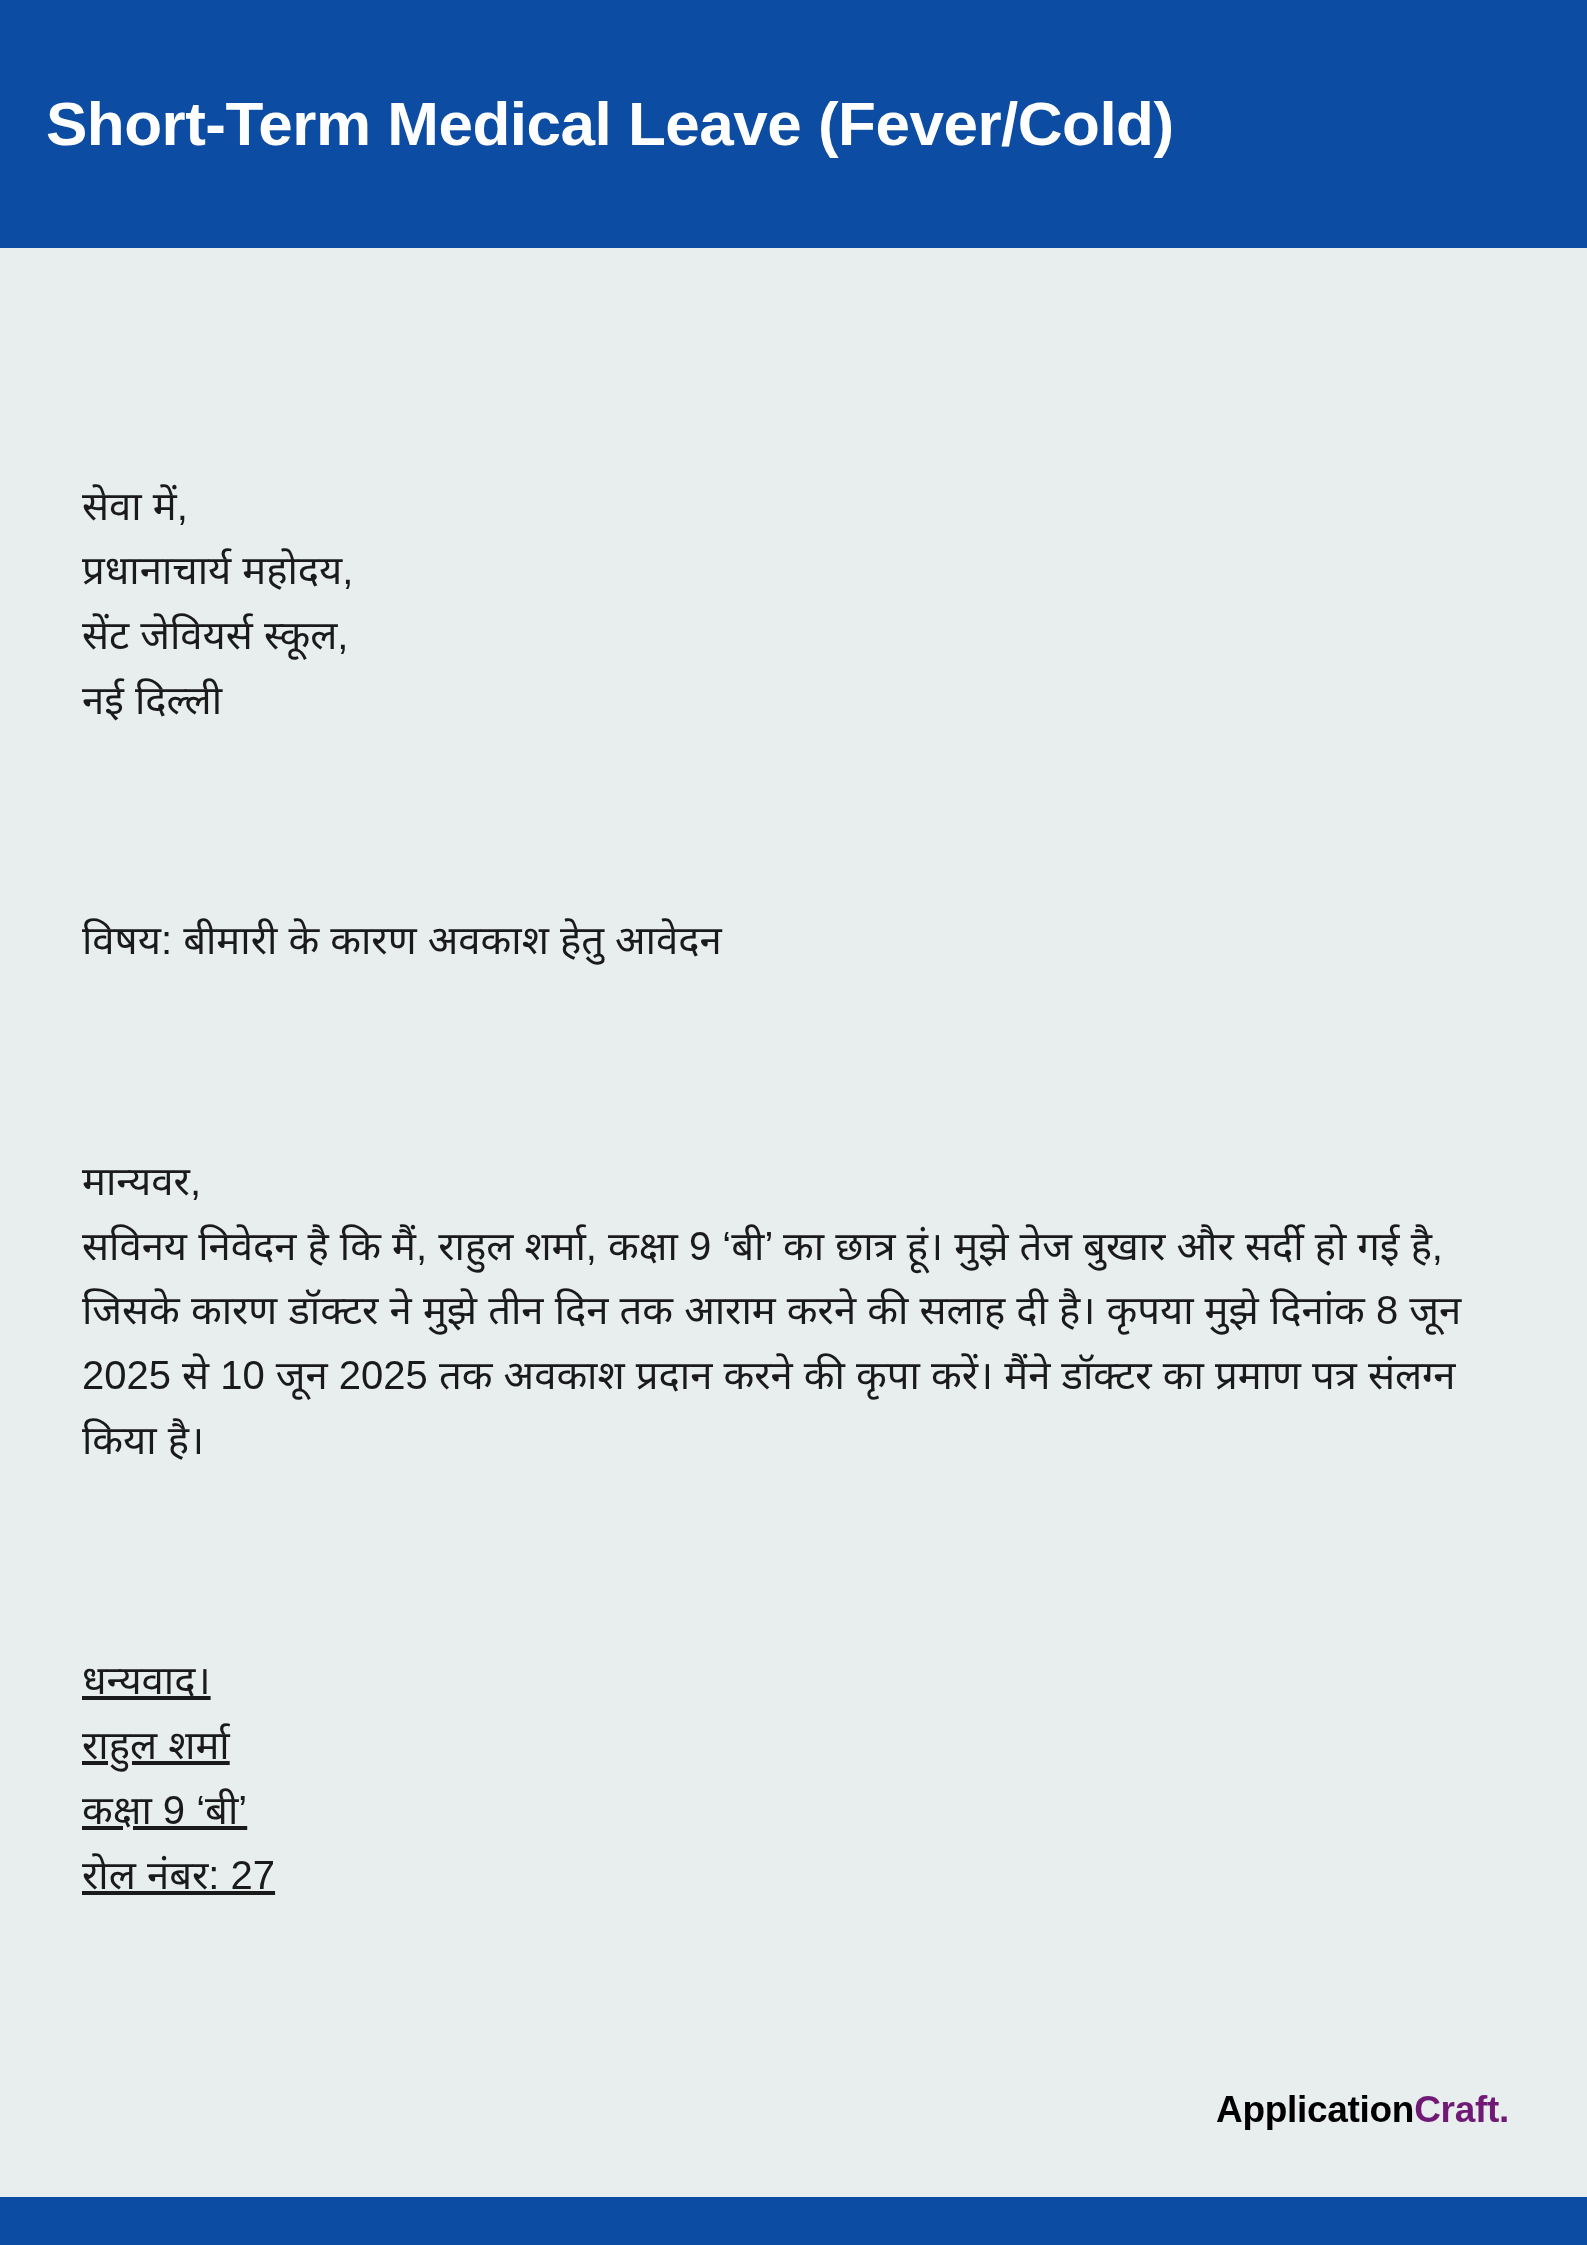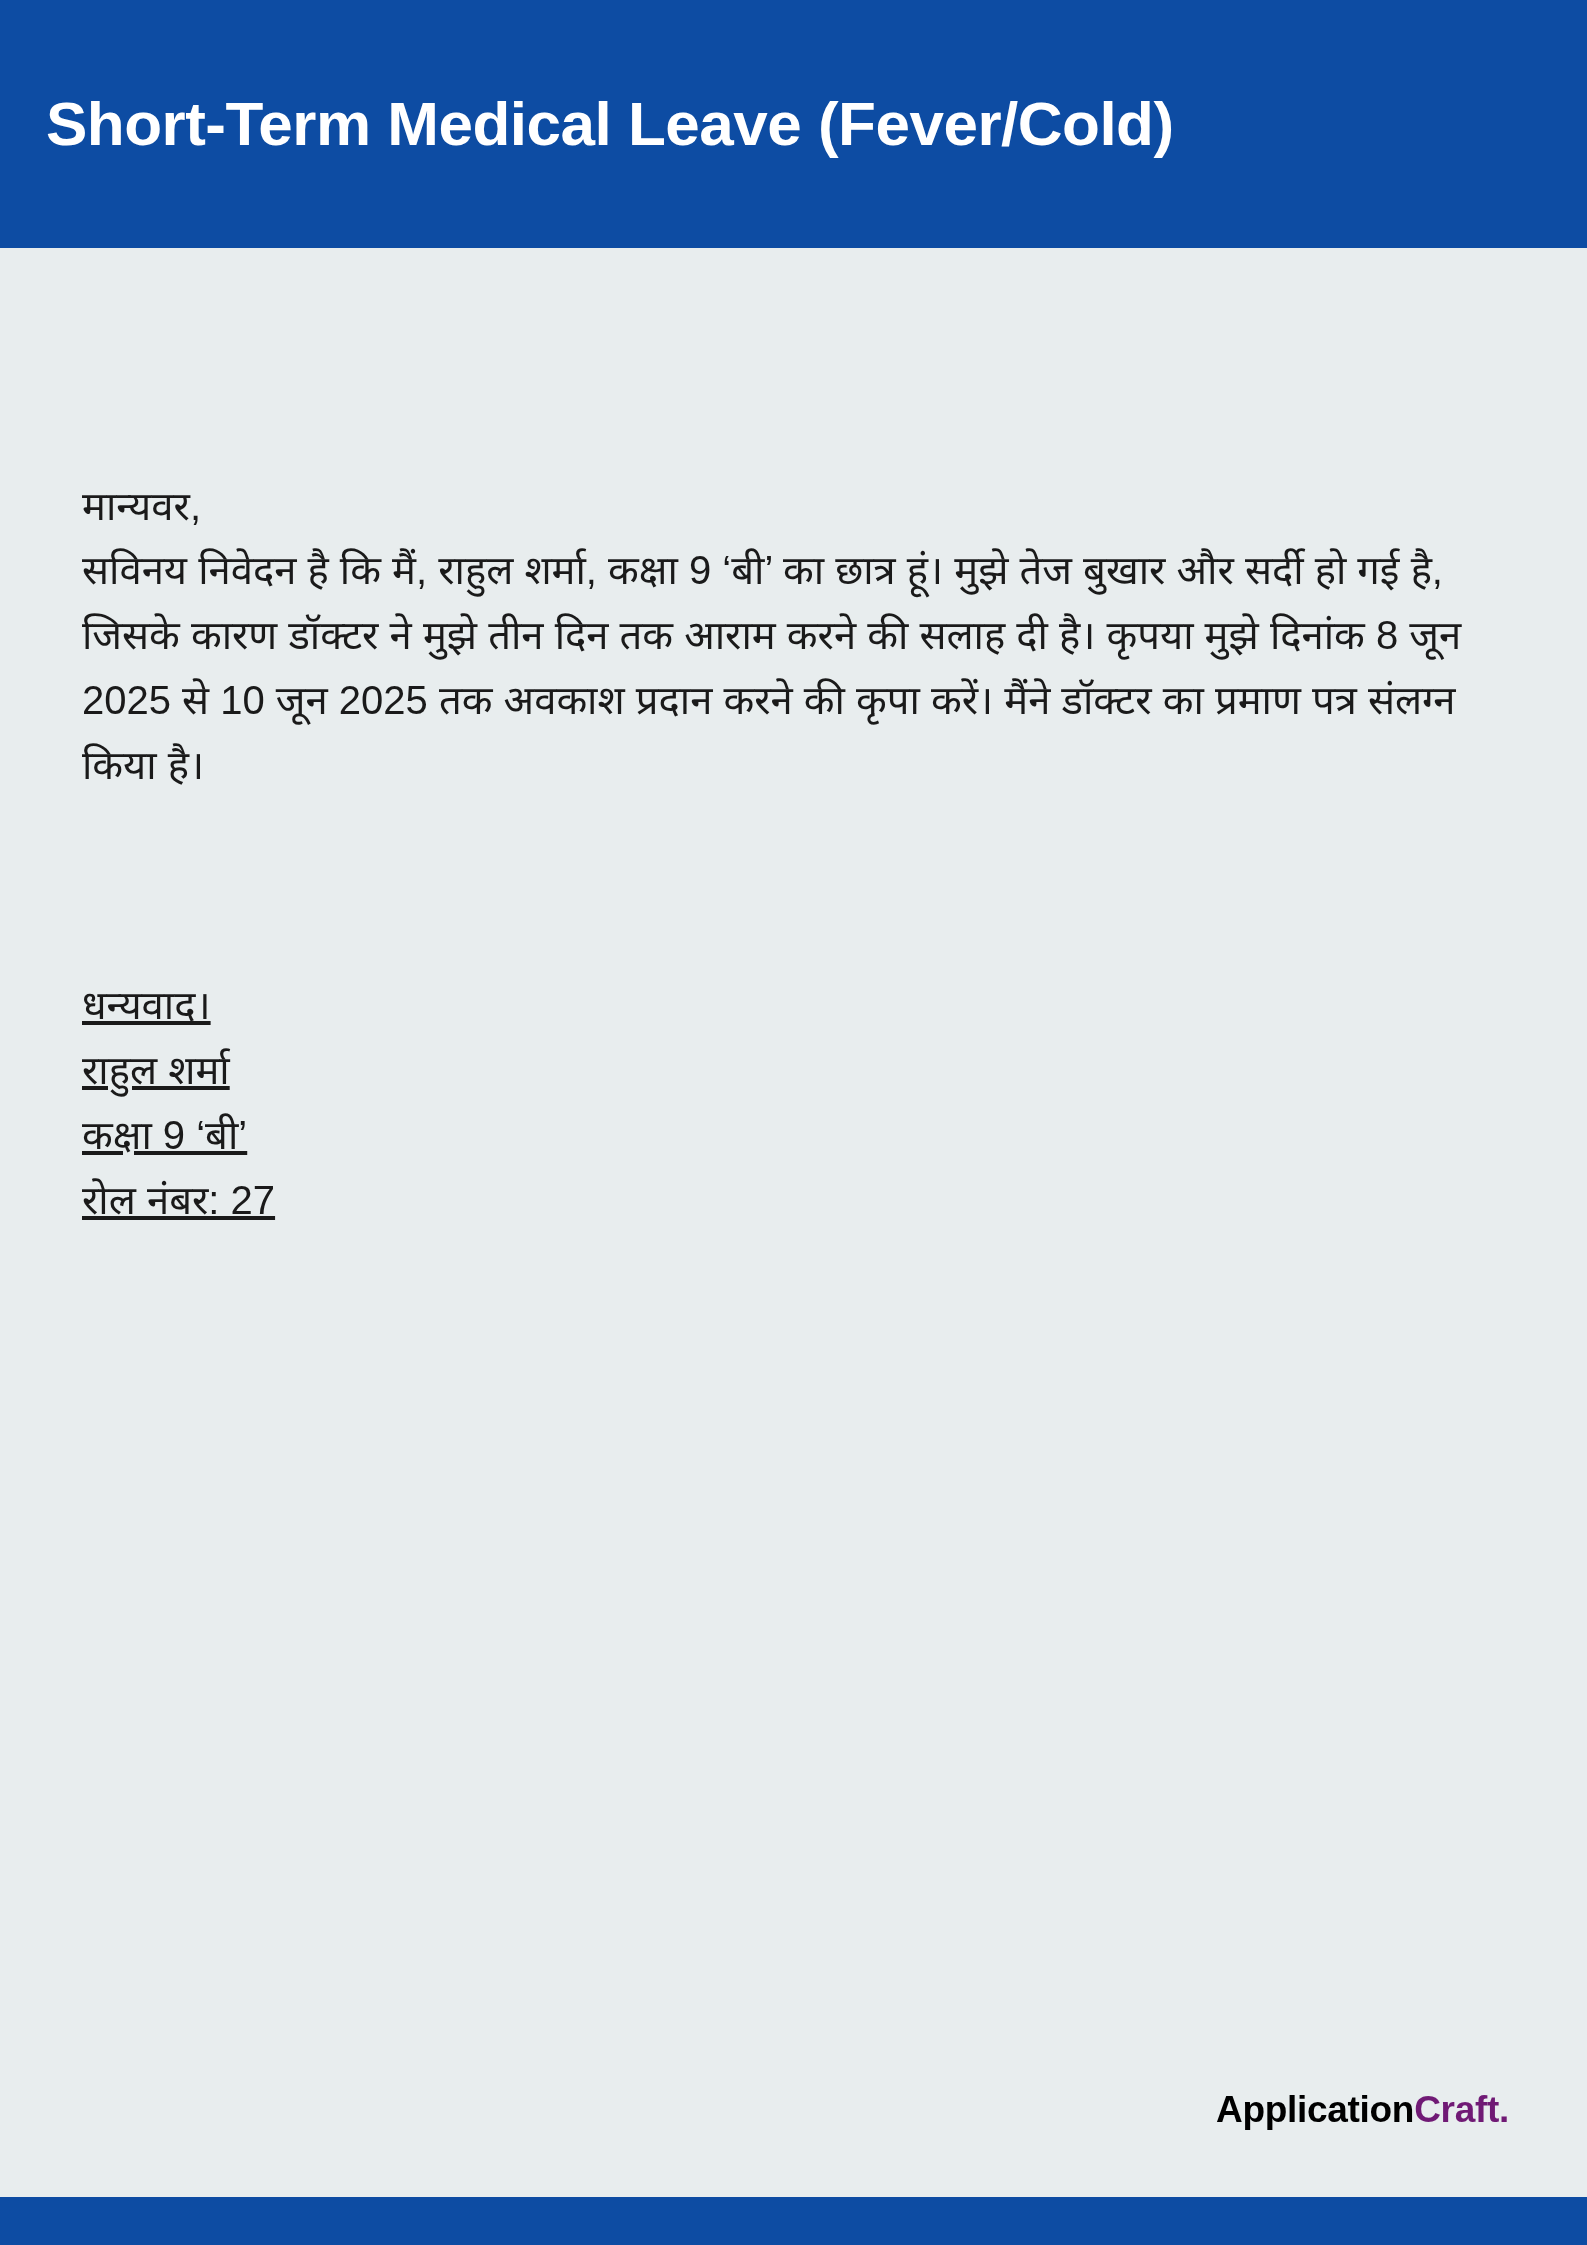--- a/index.html
+++ b/index.html
@@ -82,20 +82,25 @@
 <body>
 
 <div class="page">
 
   <div class="header-bar">
     <div class="header-title">Short-Term Medical Leave (Fever/Cold)</div>
   </div>
 
   <div class="content">
     <div class="letter">
+      <p class="letter-block">सेवा में,
+प्रधानाचार्य महोदय,
+सेंट जेवियर्स स्कूल,
+नई दिल्ली</p>
+      <p class="letter-block">विषय: बीमारी के कारण अवकाश हेतु आवेदन</p>
       <p class="letter-block">मान्यवर,
 सविनय निवेदन है कि मैं, राहुल शर्मा, कक्षा 9 ‘बी’ का छात्र हूं। मुझे तेज बुखार और सर्दी हो गई है, जिसके कारण डॉक्टर ने मुझे तीन दिन तक आराम करने की सलाह दी है। कृपया मुझे दिनांक 8 जून 2025 से 10 जून 2025 तक अवकाश प्रदान करने की कृपा करें। मैंने डॉक्टर का प्रमाण पत्र संलग्न किया है।</p>
       <p class="letter-block">धन्यवाद।
 राहुल शर्मा
 कक्षा 9 ‘बी’
 रोल नंबर: 27</p>
     </div>
 
     <div class="brand">
       <span class="b1">Application</span><span class="b2">Craft.</span>

